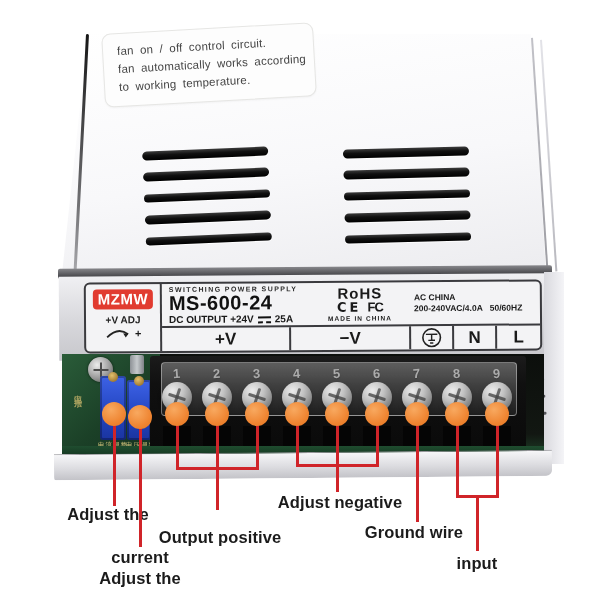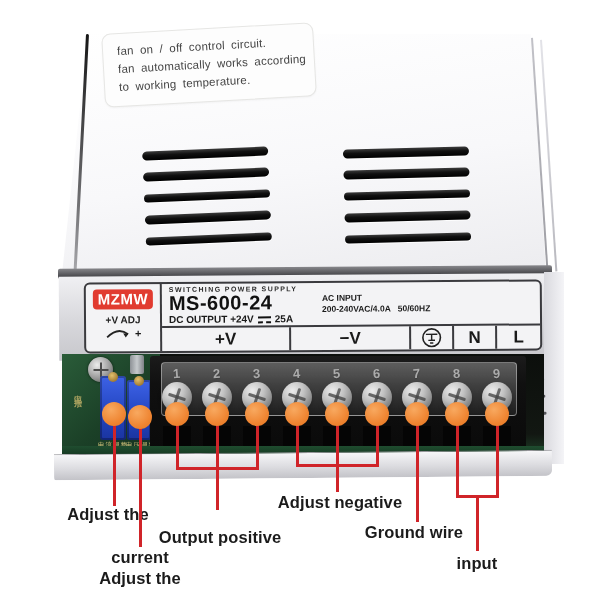--- a/index.html
+++ b/index.html
@@ -232,22 +232,29 @@
       <div class="lp-info">
         <div class="lp-title-block">
           <div class="lp-heading">SWITCHING POWER SUPPLY</div>
           <div class="lp-model">MS-600-24</div>
           <div class="lp-dc">
             <span>DC OUTPUT +24V</span>
             <span class="dcsym"></span>
             <span>25A</span>
           </div>
         </div>
+        <div class="lp-cert">
+          <div class="lp-rohs">RoHS</div>
+          <div class="lp-marks">
+            <span class="ce">CE</span><span class="fcc">FC</span>
+          </div>
+          <div class="lp-made">MADE IN CHINA</div>
+        </div>
         <div class="lp-ac">
-          <div>AC INPUT</div>
+          <div>AC CHINA</div>
           <div class="acrow">
             <span>200-240VAC/4.0A</span>
             <span>50/60HZ</span>
           </div>
         </div>
       </div>
       <div class="lp-terms">
         <div class="term-cell tc-pos">+V</div>
         <div class="term-cell tc-neg">−V</div>
         <div class="term-cell tc-gnd">

